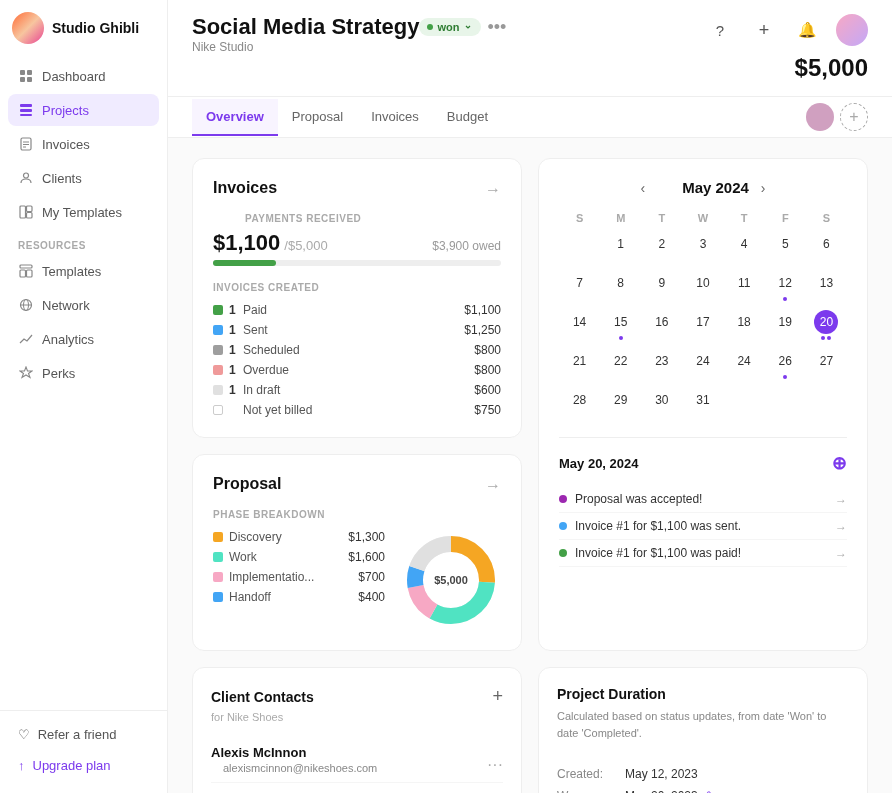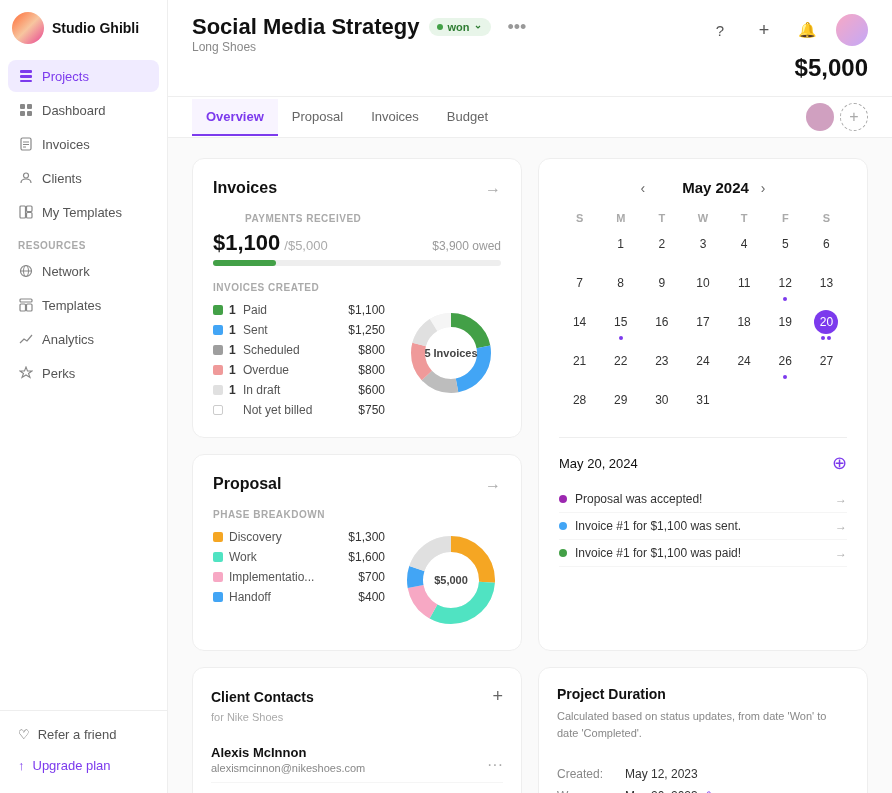--- a/index.html
+++ b/index.html
@@ -14,21 +14,21 @@
     .sidebar-item { display: flex; align-items: center; gap: 8px; padding: 8px 10px; border-radius: 8px; cursor: pointer; color: #555; font-size: 13px; }
     .sidebar-item.active { background: #f0ebff; color: #7c3aed; font-weight: 500; }
     .sidebar-item .icon { width: 16px; height: 16px; display: flex; align-items: center; justify-content: center; flex-shrink: 0; }
     .sidebar-section-label { font-size: 10px; font-weight: 600; color: #aaa; text-transform: uppercase; padding: 12px 18px 4px; letter-spacing: 0.5px; }
     .sidebar-bottom { margin-top: auto; padding: 8px 8px 0; border-top: 1px solid #eee; }
     .sidebar-bottom-item { display: flex; align-items: center; gap: 8px; padding: 8px 10px; cursor: pointer; color: #555; font-size: 13px; }
     .sidebar-upgrade { color: #7c3aed; font-weight: 500; }
     
     
     .main { flex: 1; display: flex; flex-direction: column; overflow: hidden; background: #fafafa; }
-    .header-title-row { display: flex; align-items: center; gap: 10px; }
+    .header-title-row { display: flex; align-items: center; }
     .project-title { font-size: 22px; font-weight: 700; color: #111; }
     .won-badge { background: #e8f5e9; color: #2e7d32; font-size: 11px; font-weight: 600; padding: 3px 8px; border-radius: 12px; display: flex; align-items: center; gap: 4px; }
     .won-badge::before { content: ''; width: 6px; height: 6px; background: #43a047; border-radius: 50%; }
     .more-btn { color: #999; font-size: 18px; cursor: pointer; padding: 2px 6px; border-radius: 4px; }
     .client-name { font-size: 12px; color: #888; }
     
     
     .tabs-bar { background: #fff; border-bottom: 1px solid #eee; padding: 0 24px; display: flex; align-items: center; justify-content: space-between; }
     .tabs { display: flex; gap: 0; }
     .tab { padding: 10px 14px; font-size: 13px; color: #666; cursor: pointer; border-bottom: 2px solid transparent; }
@@ -84,36 +84,36 @@
     .cal-grid { width: 100%; border-collapse: collapse; }
     .cal-grid th { text-align: center; font-size: 11px; color: #aaa; font-weight: 600; padding: 4px 0; }
     .cal-grid td { text-align: center; font-size: 12px; color: #333; padding: 4px 2px; width: 14.28%; }
     .cal-grid td.other-month { color: #ddd; }
     .cal-cell-wrap { display: flex; flex-direction: column; align-items: center; gap: 2px; cursor: pointer; }
     .cal-num { width: 24px; height: 24px; display: flex; align-items: center; justify-content: center; border-radius: 50%; }
     .cal-num.today-num { background: #7c3aed; color: #fff; font-weight: 400; }
     .cal-dots { display: flex; gap: 2px; justify-content: center; min-height: 5px; }
     .cal-dot { width: 4px; height: 4px; border-radius: 50%; }
     .events-section { margin-top: 14px; border-top: 1px solid #eee; padding-top: 14px; }
-    .events-date { font-size: 13px; font-weight: 400; color: #111; margin-bottom: 12px; display: flex; align-items: center; justify-content: space-between; }
+    .events-date { font-size: 13px; font-weight: 700; color: #111; margin-bottom: 12px; display: flex; align-items: center; justify-content: space-between; }
     .event-row { display: flex; align-items: center; justify-content: space-between; padding: 6px 0; border-bottom: 1px solid #f5f5f5; }
     .event-dot { width: 8px; height: 8px; border-radius: 50%; margin-right: 8px; flex-shrink: 0; }
     .event-text { font-size: 12px; color: #333; flex: 1; }
     .event-arrow { color: #aaa; font-size: 12px; }
     
     
     .client-contacts-card { background: #fff; border-radius: 12px; padding: 18px; border: 1px solid #eee; }
     .cc-header { display: flex; align-items: center; justify-content: space-between; margin-bottom: 4px; }
     .cc-title { font-size: 14px; font-weight: 700; color: #111; }
     .cc-add { color: #666; font-size: 18px; cursor: pointer; }
     .cc-subtitle { font-size: 11px; color: #aaa; margin-bottom: 14px; }
     .contact-row { display: flex; align-items: flex-end; justify-content: space-between; padding: 8px 0; border-bottom: 1px solid #f5f5f5; }
     .contact-info { display: flex; flex-direction: column; gap: 2px; }
     .contact-name { font-size: 13px; font-weight: 600; color: #111; }
-    .contact-email { font-size: 11px; color: #888; }
+    .contact-email { font-size: 11px; color: #888; margin-left: 12px; }
     .contact-more { color: #aaa; cursor: pointer; font-size: 16px; }
     
     .project-duration-card { background: #fff; border-radius: 12px; padding: 18px; border: 1px solid #eee; }
     .pd-title { font-size: 14px; font-weight: 700; color: #111; margin-bottom: 6px; }
     .pd-desc { font-size: 11px; color: #888; margin-bottom: 26px; line-height: 1.5; }
     .pd-row { display: flex; align-items: center; gap: 8px; margin-bottom: 8px; font-size: 12px; }
     .pd-label { color: #888; min-width: 60px; }
     .pd-value { color: #333; font-weight: 500; }
     .pd-edit { color: #7c3aed; font-size: 12px; cursor: pointer; }
     
@@ -130,41 +130,41 @@
 </head>
 <body>
 
 <aside class="sidebar">
   <div class="sidebar-logo">
     <div class="logo-avatar"></div>
     <span class="sidebar-logo-name">Studio Ghibli</span>
   </div>
 
   <nav class="sidebar-nav">
-    <div class="sidebar-item active">
-      <span class="icon">
-        <svg width="14" height="14" viewBox="0 0 14 14" fill="none">
-            <rect x="1" y="1" width="12" height="3" rx="1" fill="#7c3aed"></rect>
-            <rect x="1" y="6" width="12" height="3" rx="1" fill="#7c3aed"></rect>
-            <rect x="1" y="11" width="12" height="2" rx="1" fill="#7c3aed"></rect>
-          </svg>
-      </span>
-      <span>Projects</span>
-    </div>
     <div class="sidebar-item">
       <span class="icon">
         <svg width="14" height="14" viewBox="0 0 14 14" fill="none">
             <rect x="1" y="1" width="5" height="5" rx="1" fill="#888"></rect>
             <rect x="8" y="1" width="5" height="5" rx="1" fill="#888"></rect>
             <rect x="1" y="8" width="5" height="5" rx="1" fill="#888"></rect>
             <rect x="8" y="8" width="5" height="5" rx="1" fill="#888"></rect>
           </svg>
       </span>
       <span>Dashboard</span>
     </div>
+    <div class="sidebar-item active">
+      <span class="icon">
+        <svg width="14" height="14" viewBox="0 0 14 14" fill="none">
+            <rect x="1" y="1" width="12" height="3" rx="1" fill="#7c3aed"></rect>
+            <rect x="1" y="6" width="12" height="3" rx="1" fill="#7c3aed"></rect>
+            <rect x="1" y="11" width="12" height="2" rx="1" fill="#7c3aed"></rect>
+          </svg>
+      </span>
+      <span>Projects</span>
+    </div>
     <div class="sidebar-item">
       <span class="icon">
         <svg width="14" height="14" viewBox="0 0 14 14" fill="none">
             <rect x="2" y="1" width="10" height="12" rx="1.5" stroke="#888" stroke-width="1.2" fill="none"></rect>
             <line x1="4" y1="5" x2="10" y2="5" stroke="#888" stroke-width="1"></line>
             <line x1="4" y1="7.5" x2="10" y2="7.5" stroke="#888" stroke-width="1"></line>
             <line x1="4" y1="10" x2="7" y2="10" stroke="#888" stroke-width="1"></line>
           </svg>
       </span>
       <span>Invoices</span>
@@ -189,36 +189,36 @@
       <span>My Templates</span>
     </div>
   </nav>
 
   <div class="sidebar-section-label">Resources</div>
 
   <nav class="sidebar-nav">
     <div class="sidebar-item">
       <span class="icon">
         <svg width="14" height="14" viewBox="0 0 14 14" fill="none">
+            <rect x="1" y="1" width="12" height="3" rx="1" stroke="#888" stroke-width="1.2" fill="none"></rect>
+            <rect x="1" y="6" width="5.5" height="7" rx="1" stroke="#888" stroke-width="1.2" fill="none"></rect>
+            <rect x="7.5" y="6" width="5.5" height="7" rx="1" stroke="#888" stroke-width="1.2" fill="none"></rect>
+          </svg>
+      </span>
+      <span>Templates</span>
+    </div>
+    <div class="sidebar-item">
+      <span class="icon">
+        <svg width="14" height="14" viewBox="0 0 14 14" fill="none">
             <circle cx="7" cy="7" r="5.5" stroke="#888" stroke-width="1.2" fill="none"></circle>
             <ellipse cx="7" cy="7" rx="2.5" ry="5.5" stroke="#888" stroke-width="1"></ellipse>
             <line x1="1.5" y1="7" x2="12.5" y2="7" stroke="#888" stroke-width="1"></line>
           </svg>
       </span>
       <span>Network</span>
-    </div>
-    <div class="sidebar-item">
-      <span class="icon">
-        <svg width="14" height="14" viewBox="0 0 14 14" fill="none">
-            <rect x="1" y="1" width="12" height="3" rx="1" stroke="#888" stroke-width="1.2" fill="none"></rect>
-            <rect x="1" y="6" width="5.5" height="7" rx="1" stroke="#888" stroke-width="1.2" fill="none"></rect>
-            <rect x="7.5" y="6" width="5.5" height="7" rx="1" stroke="#888" stroke-width="1.2" fill="none"></rect>
-          </svg>
-      </span>
-      <span>Templates</span>
     </div>
     <div class="sidebar-item">
       <span class="icon">
         <svg width="14" height="14" viewBox="0 0 14 14" fill="none">
             <polyline points="1,11 5,7 8,9 13,3" stroke="#888" stroke-width="1.2" fill="none"></polyline>
           </svg>
       </span>
       <span>Analytics</span>
     </div>
     <div class="sidebar-item">
@@ -250,21 +250,21 @@
       <div class="header-title-row">
         <span class="project-title">Social Media Strategy</span>
         <div class="won-badge">
           <span>won</span>
           <svg width="10" height="10" viewBox="0 0 10 10" fill="none">
               <path d="M3 4l2 2 2-2" stroke="#2e7d32" stroke-width="1.2" fill="none"></path>
             </svg>
         </div>
         <span class="more-btn">•••</span>
       </div>
-      <div class="client-name">Long Shoes</div>
+      <div class="client-name">Nike Studio</div>
     </div>
     <div style="display: flex; flex-direction: column; align-items: flex-end; gap: 8px;">
       <div class="top-header-icons">
         <div class="top-header-icon">?</div>
         <div class="top-header-icon" style="font-size: 18px;">+</div>
         <div class="top-header-icon">🔔</div>
         <div class="user-avatar"></div>
       </div>
       <div style="font-size: 24px; font-weight: 700; color: #111;">$5,000</div>
     </div>
@@ -333,32 +333,20 @@
     <span class="inv-label">In draft</span>
     <span class="inv-amount">$600</span>
   </div>
             <div class="invoice-row">
     <span class="inv-dot" style="background:#fff;border:1px solid #ccc"></span>
     <span class="inv-count"></span>
     <span class="inv-label">Not yet billed</span>
     <span class="inv-amount">$750</span>
   </div>
           </div>
-        <div class="donut-container">
-          <svg class="donut-svg" width="90" height="90" viewBox="0 0 90 90">
-              <circle cx="45" cy="45" r="33" fill="none" stroke="#f0f0f0" stroke-width="14"></circle>
-              <circle cx="45" cy="45" r="33" fill="none" stroke="#43a047" stroke-width="14" stroke-dasharray="45.6159253301238 161.72918980680254" stroke-dashoffset="0"></circle>
-              <circle cx="45" cy="45" r="33" fill="none" stroke="#42a5f5" stroke-width="14" stroke-dasharray="51.83627878423159 155.50883635269477" stroke-dashoffset="-45.6159253301238"></circle>
-              <circle cx="45" cy="45" r="33" fill="none" stroke="#bdbdbd" stroke-width="14" stroke-dasharray="33.17521842190822 174.16989671501813" stroke-dashoffset="-97.4522041143554"></circle>
-              <circle cx="45" cy="45" r="33" fill="none" stroke="#ef9a9a" stroke-width="14" stroke-dasharray="33.17521842190822 174.16989671501813" stroke-dashoffset="-130.62742253626362"></circle>
-              <circle cx="45" cy="45" r="33" fill="none" stroke="#e0e0e0" stroke-width="14" stroke-dasharray="24.881413816431163 182.4637013204952" stroke-dashoffset="-163.80264095817185"></circle>
-              <circle cx="45" cy="45" r="33" fill="none" stroke="#f5f5f5" stroke-width="14" stroke-dasharray="18.661060362323372 188.68405477460297" stroke-dashoffset="-188.684054774603"></circle>
-            </svg>
-          <div class="donut-label">5 Invoices</div>
-        </div>
       </div>
     </div>
 
     <div class="card calendar-card" style="grid-column: 2; grid-row: 1 / 3;">
       <div class="calendar-header">
         <span class="cal-nav">‹</span>
         <span class="cal-month">May 2024</span>
         <span class="cal-nav">›</span>
       </div>
       <table class="cal-grid">

